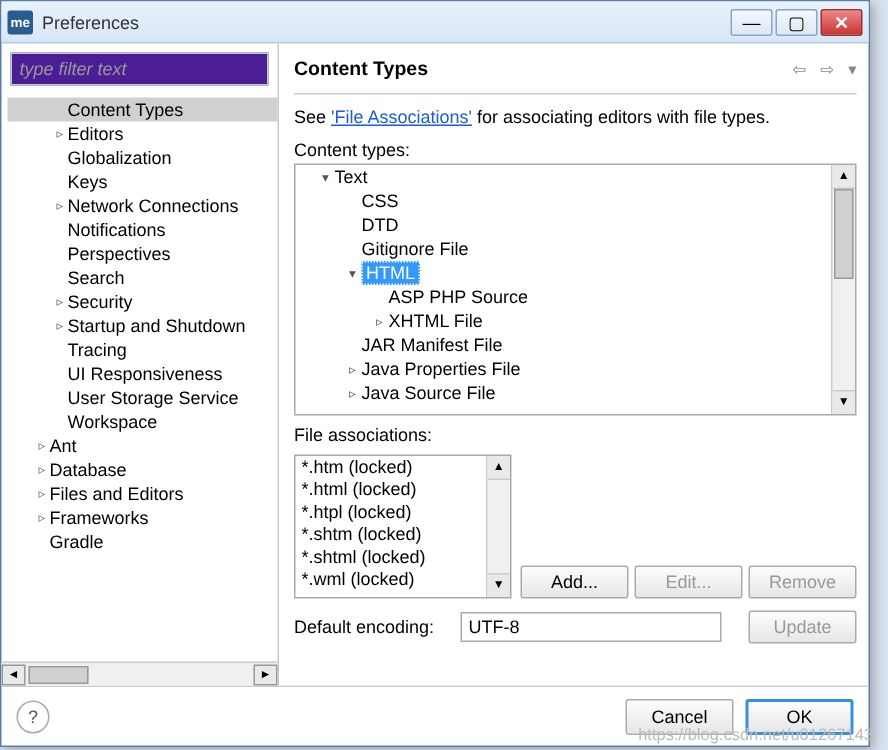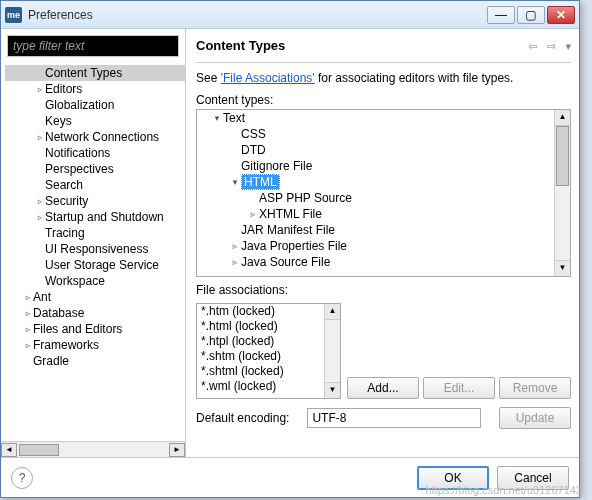--- a/index.html
+++ b/index.html
@@ -5,21 +5,21 @@
 * { box-sizing: border-box; margin: 0; padding: 0; font-family: "Segoe UI", Tahoma, sans-serif; font-size: 12px; }
 body { background: #d9e3ef; width: 592px; height: 500px; overflow: hidden; position: relative; }
 .window { position: absolute; top: 0; left: 0; width: 580px; height: 498px; background: #fff; border: 1px solid #5a7ca8; box-shadow: 2px 2px 8px rgba(0,0,0,0.3); }
 .titlebar { height: 28px; background: linear-gradient(#eaf2fb, #d7e6f7); display: flex; align-items: center; padding: 0 4px; border-bottom: 1px solid #b8c9de; }
 .app-icon { width: 17px; height: 16px; background: #2a5d8f; color: #fff; font-size: 9px; display: flex; align-items: center; justify-content: center; border-radius: 2px; margin-right: 6px; font-weight: bold; }
 .title-text { flex: 1; color: #333; }
 .winbtn { width: 28px; height: 18px; margin-left: 2px; display: flex; align-items: center; justify-content: center; border: 1px solid #8aa6c6; border-radius: 2px; background: linear-gradient(#f4f8fc,#dce9f6); }
 .winbtn.close { background: linear-gradient(#e88,#c33); border-color: #933; color: #fff; font-weight: bold; }
 .body-area { display: flex; height: calc(100% - 28px - 40px); }
 .left-panel { width: 185px; border-right: 1px solid #c9c9c9; display: flex; flex-direction: column; }
-.filter-box { margin: 6px; padding: 3px 5px; border: 1px solid #bcc; background: #000000; color: #999; font-style: italic; }
+.filter-box { margin: 6px; padding: 3px 5px; border: 1px solid #bcc; background: #4c1d95; color: #999; font-style: italic; }
 .tree { flex: 1; overflow: hidden; padding: 2px 0 2px 4px; position: relative; }
 .tree-inner { position: absolute; width: 190px; }
 .tree-item { display: flex; align-items: center; height: 16px; padding-left: 6px; white-space: nowrap; }
 .tree-item .twisty { width: 10px; text-align: center; color: #666; font-size: 9px; visibility: hidden; }
 .tree-item.has-kids .twisty { visibility: visible; }
 .tree-item.sel { background: #d0d0d0; }
 .indent-1 { padding-left: 18px; }
 .indent-2 { padding-left: 30px; }
 .hscroll { height: 16px; border-top: 1px solid #ccc; background: #f0f0f0; display: flex; align-items: center; }
 .hscroll .arrow { width: 16px; height: 14px; border: 1px solid #999; background: #e9e9e9; text-align: center; font-size: 8px; line-height: 12px; }
@@ -255,18 +255,18 @@
         <span>Default encoding:</span>
         <input value="UTF-8" style="">
         <div class="btn disabled">Update</div>
       </div>
     </div>
   </div>
 
   <div class="footer">
     <div class="help">?</div>
     <div class="footer-spacer"></div>
+    <div class="fbtn">Cancel</div>
     <div class="fbtn primary">OK</div>
-    <div class="fbtn">Cancel</div>
   </div>
 </div>
 
 <div class="watermark">https://blog.csdn.net/u01267143</div>
 
 </body></html>

